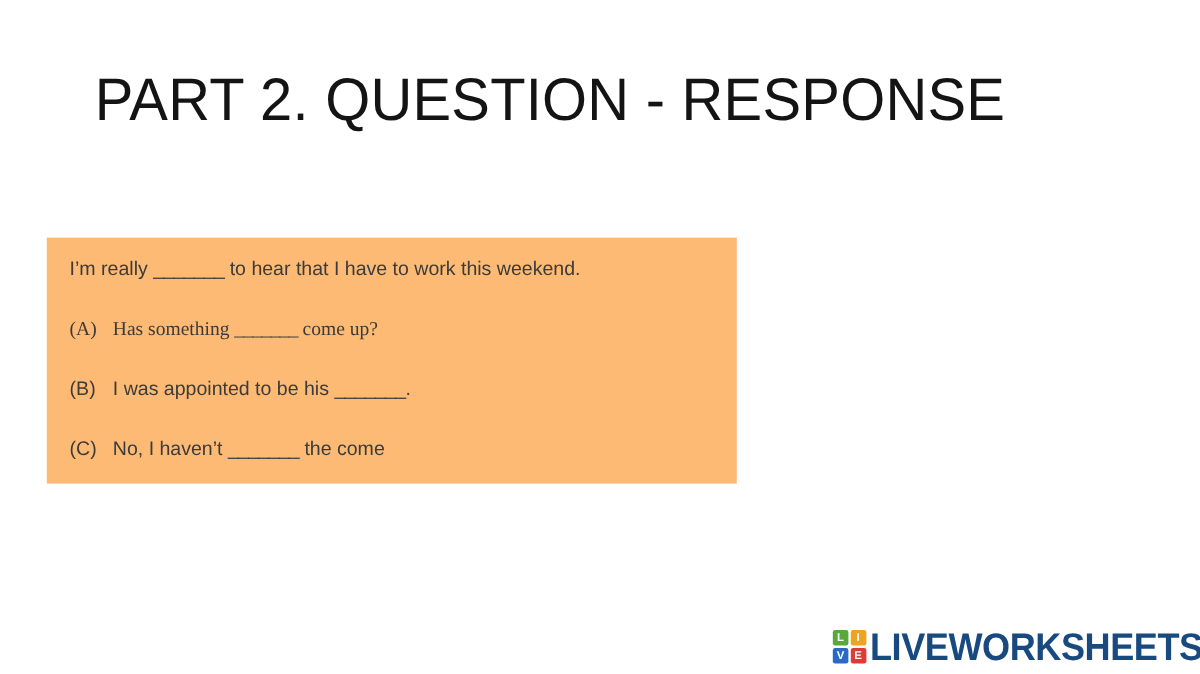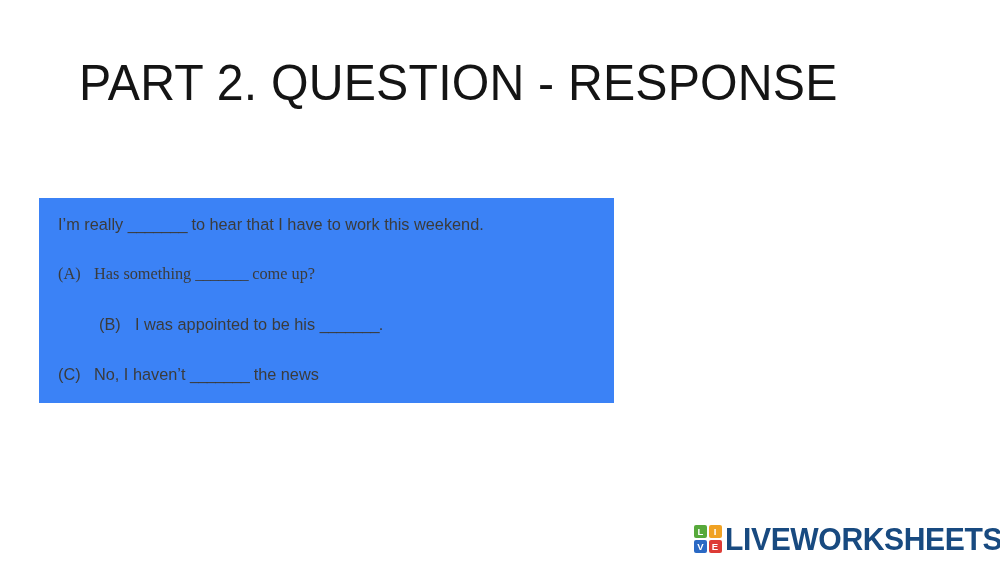--- a/index.html
+++ b/index.html
@@ -40,36 +40,36 @@
     transform-origin: left top;
   }
 
   
   #question-panel {
     position: absolute;
     left: 39px;
     top: 198px;
     width: 575px;
     height: 205px;
-    background: #3b82f6;
+    background: #fdba74;
   }
 
   .q-line {
     position: absolute;
     left: 0;
     width: 575px;
     height: 26px;
     font-size: 16.3px;
     line-height: 26px;
     color: #3b3b3b;
     white-space: nowrap;
   }
   .q-line.prompt  { top: 13px;  }
   .q-line.opt-a   { top: 63px; font-family: Liberation Serif, serif;  }
-  .q-line.opt-b   { top: 113px; margin-left: 41px; }
+  .q-line.opt-b   { top: 113px; }
   .q-line.opt-c   { top: 163px; }
 
   .q-indent { display: inline-block; width: 19px; }
 
   .opt-label {
     display: inline-block;
     width: 36px;
     color: #3b3b3b;
   }
 
@@ -142,21 +142,21 @@
 
     <div class="q-line opt-a">
       <span class="q-indent"></span><span class="opt-label">(A)</span><span class="opt-text">Has something </span><span class="blank">_______</span><span class="opt-text"> come up?</span>
     </div>
 
     <div class="q-line opt-b">
       <span class="q-indent"></span><span class="opt-label">(B)</span><span class="opt-text">I was appointed to be his </span><span class="blank">_______</span><span class="opt-text">.</span>
     </div>
 
     <div class="q-line opt-c">
-      <span class="q-indent"></span><span class="opt-label">(C)</span><span class="opt-text">No, I haven’t </span><span class="blank">_______</span><span class="opt-text"> the news</span>
+      <span class="q-indent"></span><span class="opt-label">(C)</span><span class="opt-text">No, I haven’t </span><span class="blank">_______</span><span class="opt-text"> the come</span>
     </div>
 
   </div>
 
   <div id="lw-logo">
     <div id="lw-tiles">
       <div class="lw-tile t-l">L</div>
       <div class="lw-tile t-i">I</div>
       <div class="lw-tile t-v">V</div>
       <div class="lw-tile t-e">E</div>

